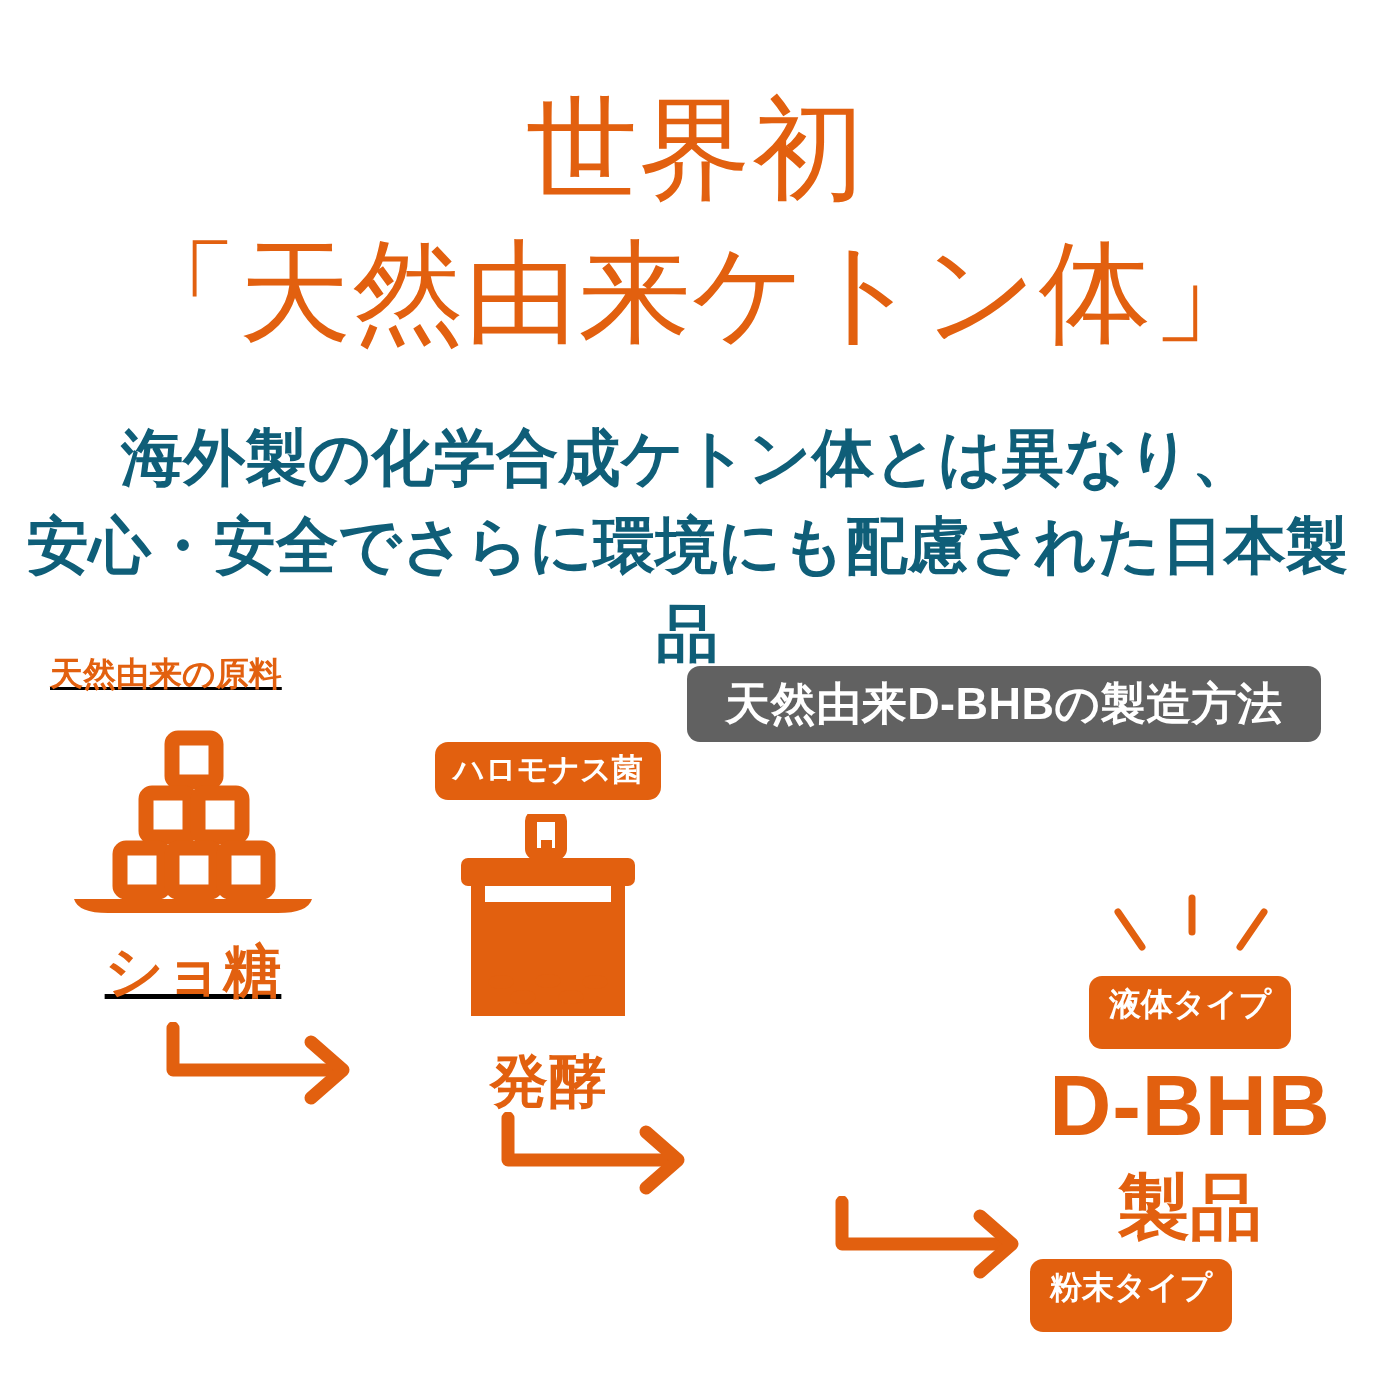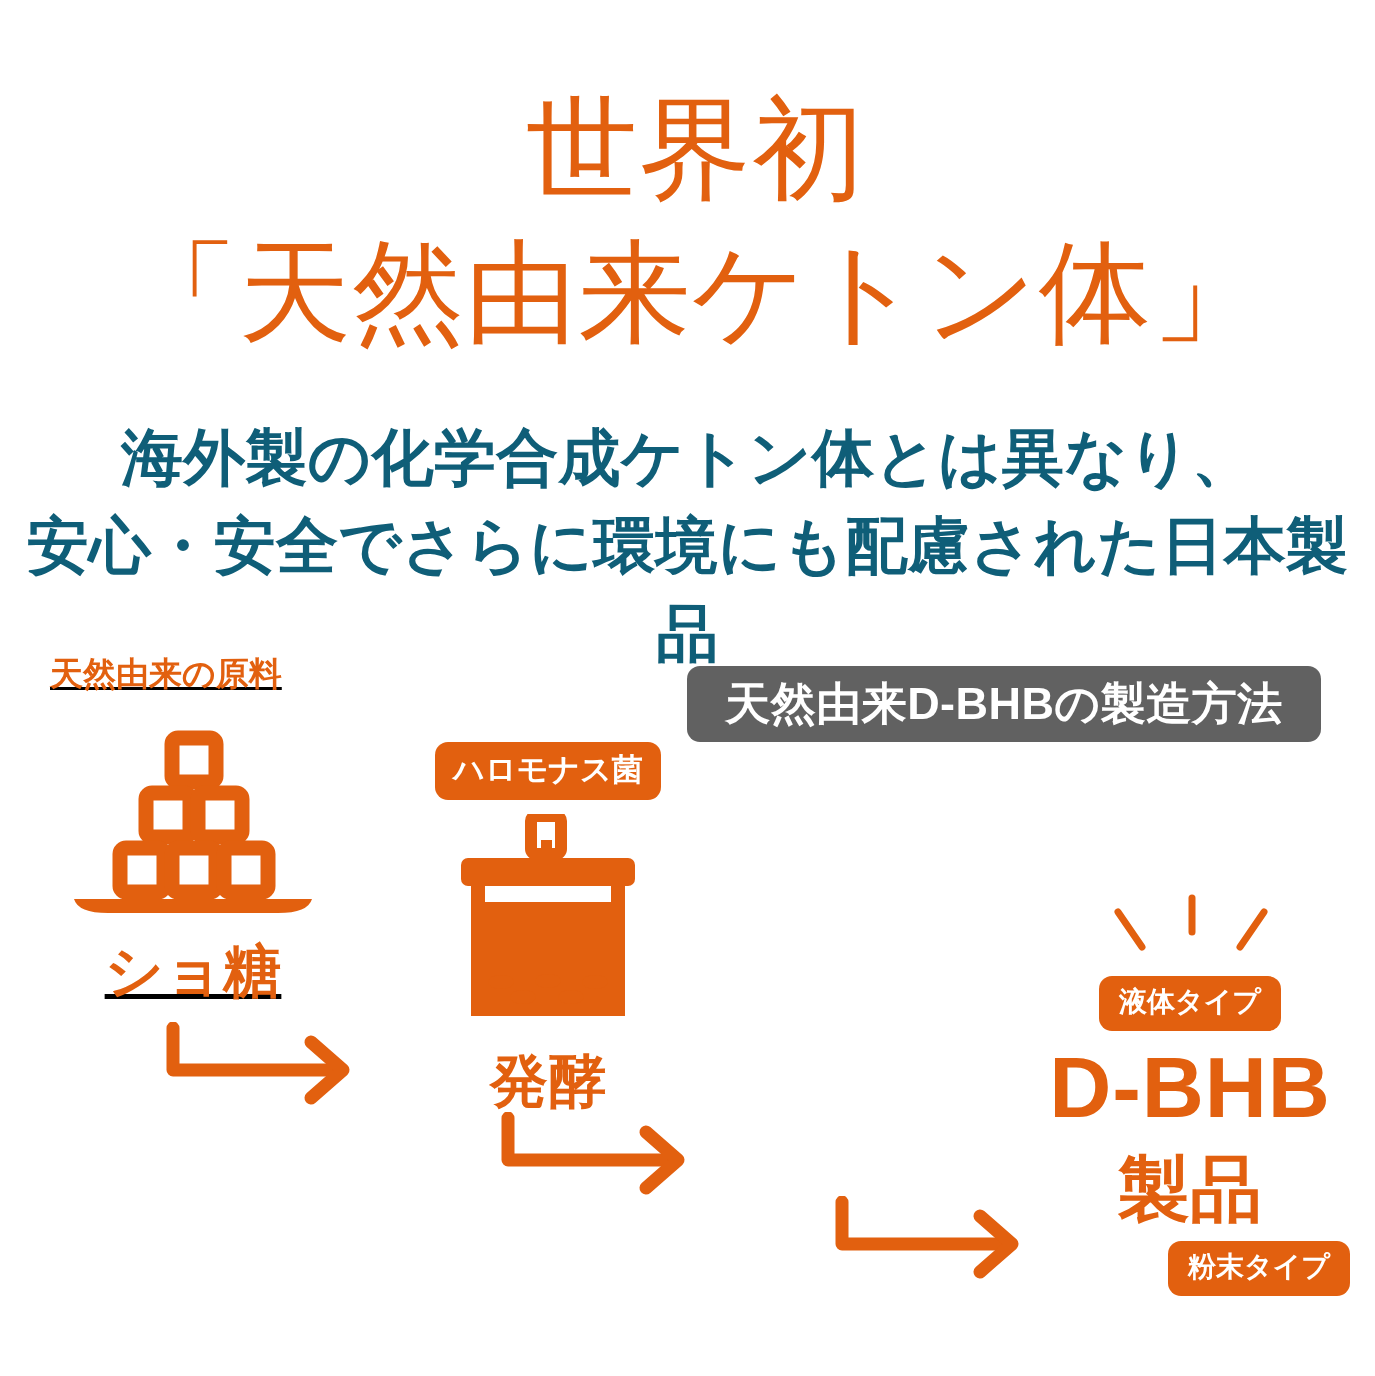--- a/index.html
+++ b/index.html
@@ -91,23 +91,23 @@
   #step2 .step-caption{margin-top:24px;}
 
   
   #step3{left:712px;top:830px;width:310px;}
   #step3 .icon-wrap{margin-top:20px;display:flex;justify-content:center;}
   #step3 .step-caption{margin-top:12px;}
 
   
   #step4{left:1030px;top:890px;width:320px;text-align:center;}
   #step4 .sparkles{display:flex;justify-content:center;}
-  #step4 .badge{font-size:28px;padding:7px 20px 10px;}
+  #step4 .badge{font-size:32px;padding:7px 20px 22px;}
   #step4 .liquid-badge-row{margin-top:14px;display:flex;justify-content:center;}
-  #step4 .powder-badge-row{margin-top:16px;display:flex;justify-content:flex-end;}
+  #step4 .powder-badge-row{margin-top:16px;display:flex;justify-content:flex-start;}
   #step4 .dbhb{
     color:#E2600F;font-weight:700;
     font-size:86px;line-height:1.0;margin-top:13px;letter-spacing:0.01em;
   }
   #step4 .seihin{
     color:#E2600F;font-weight:700;
     font-size:72px;line-height:1.0;margin-top:23px;
   }
 
   

